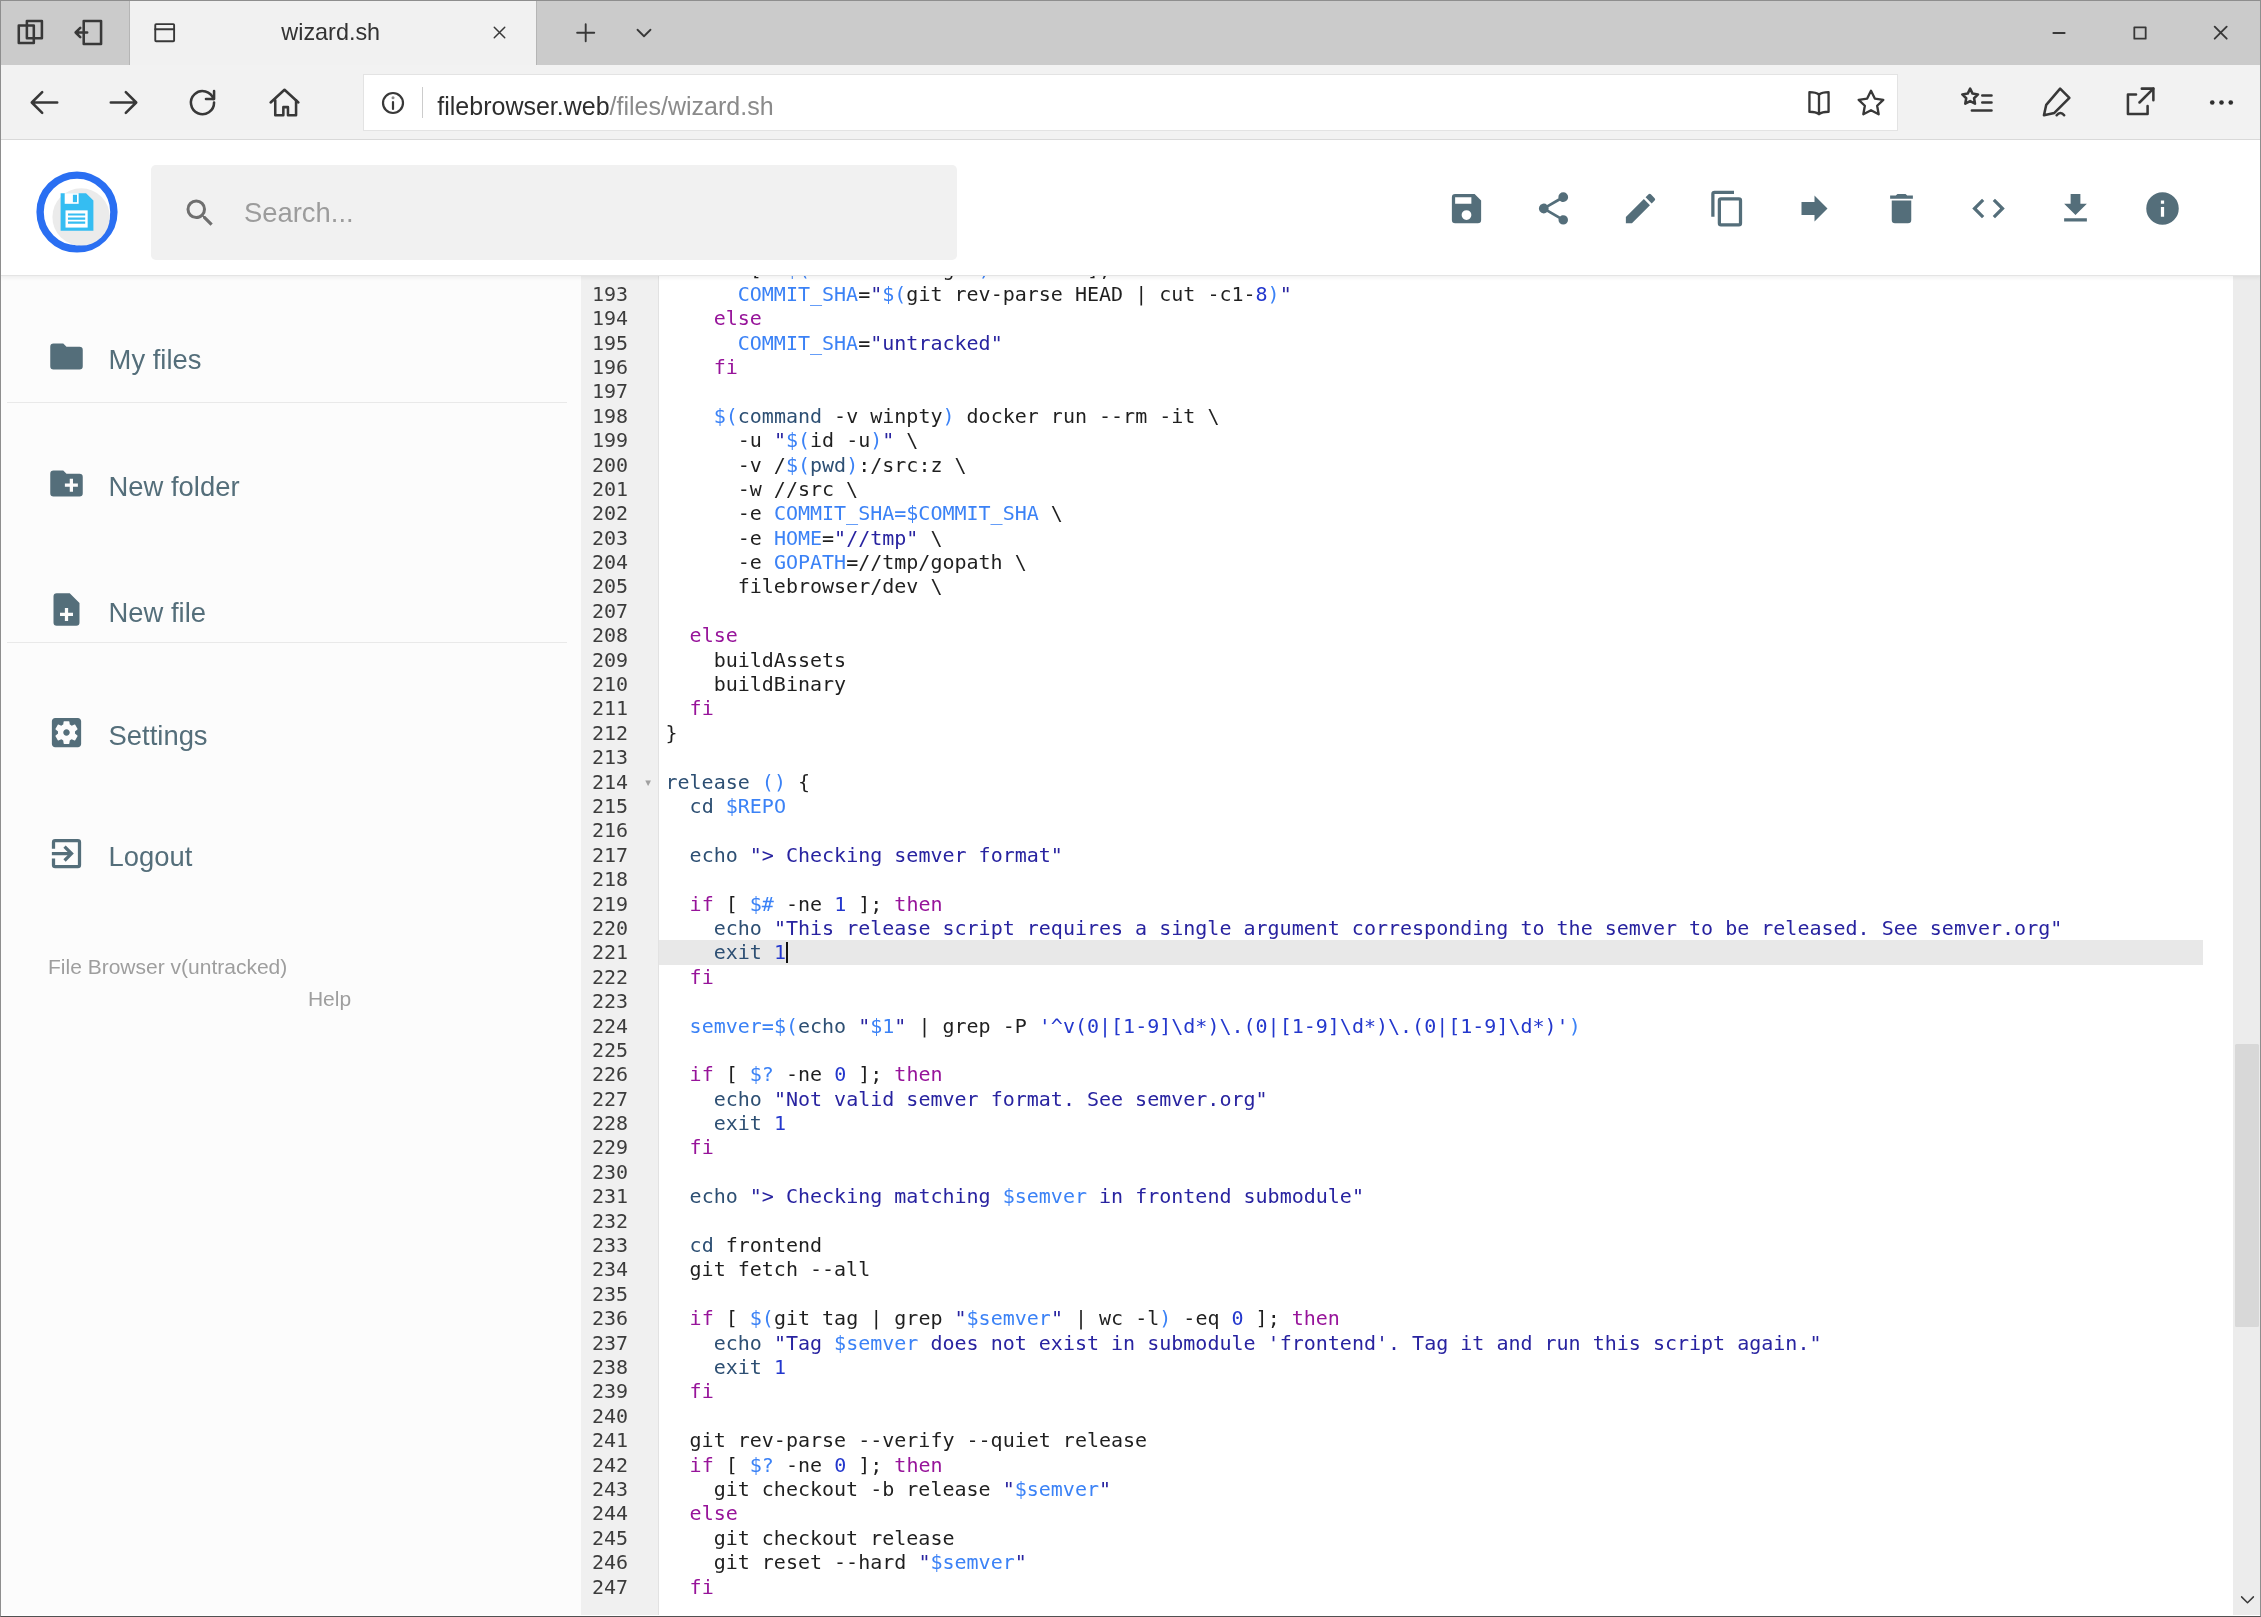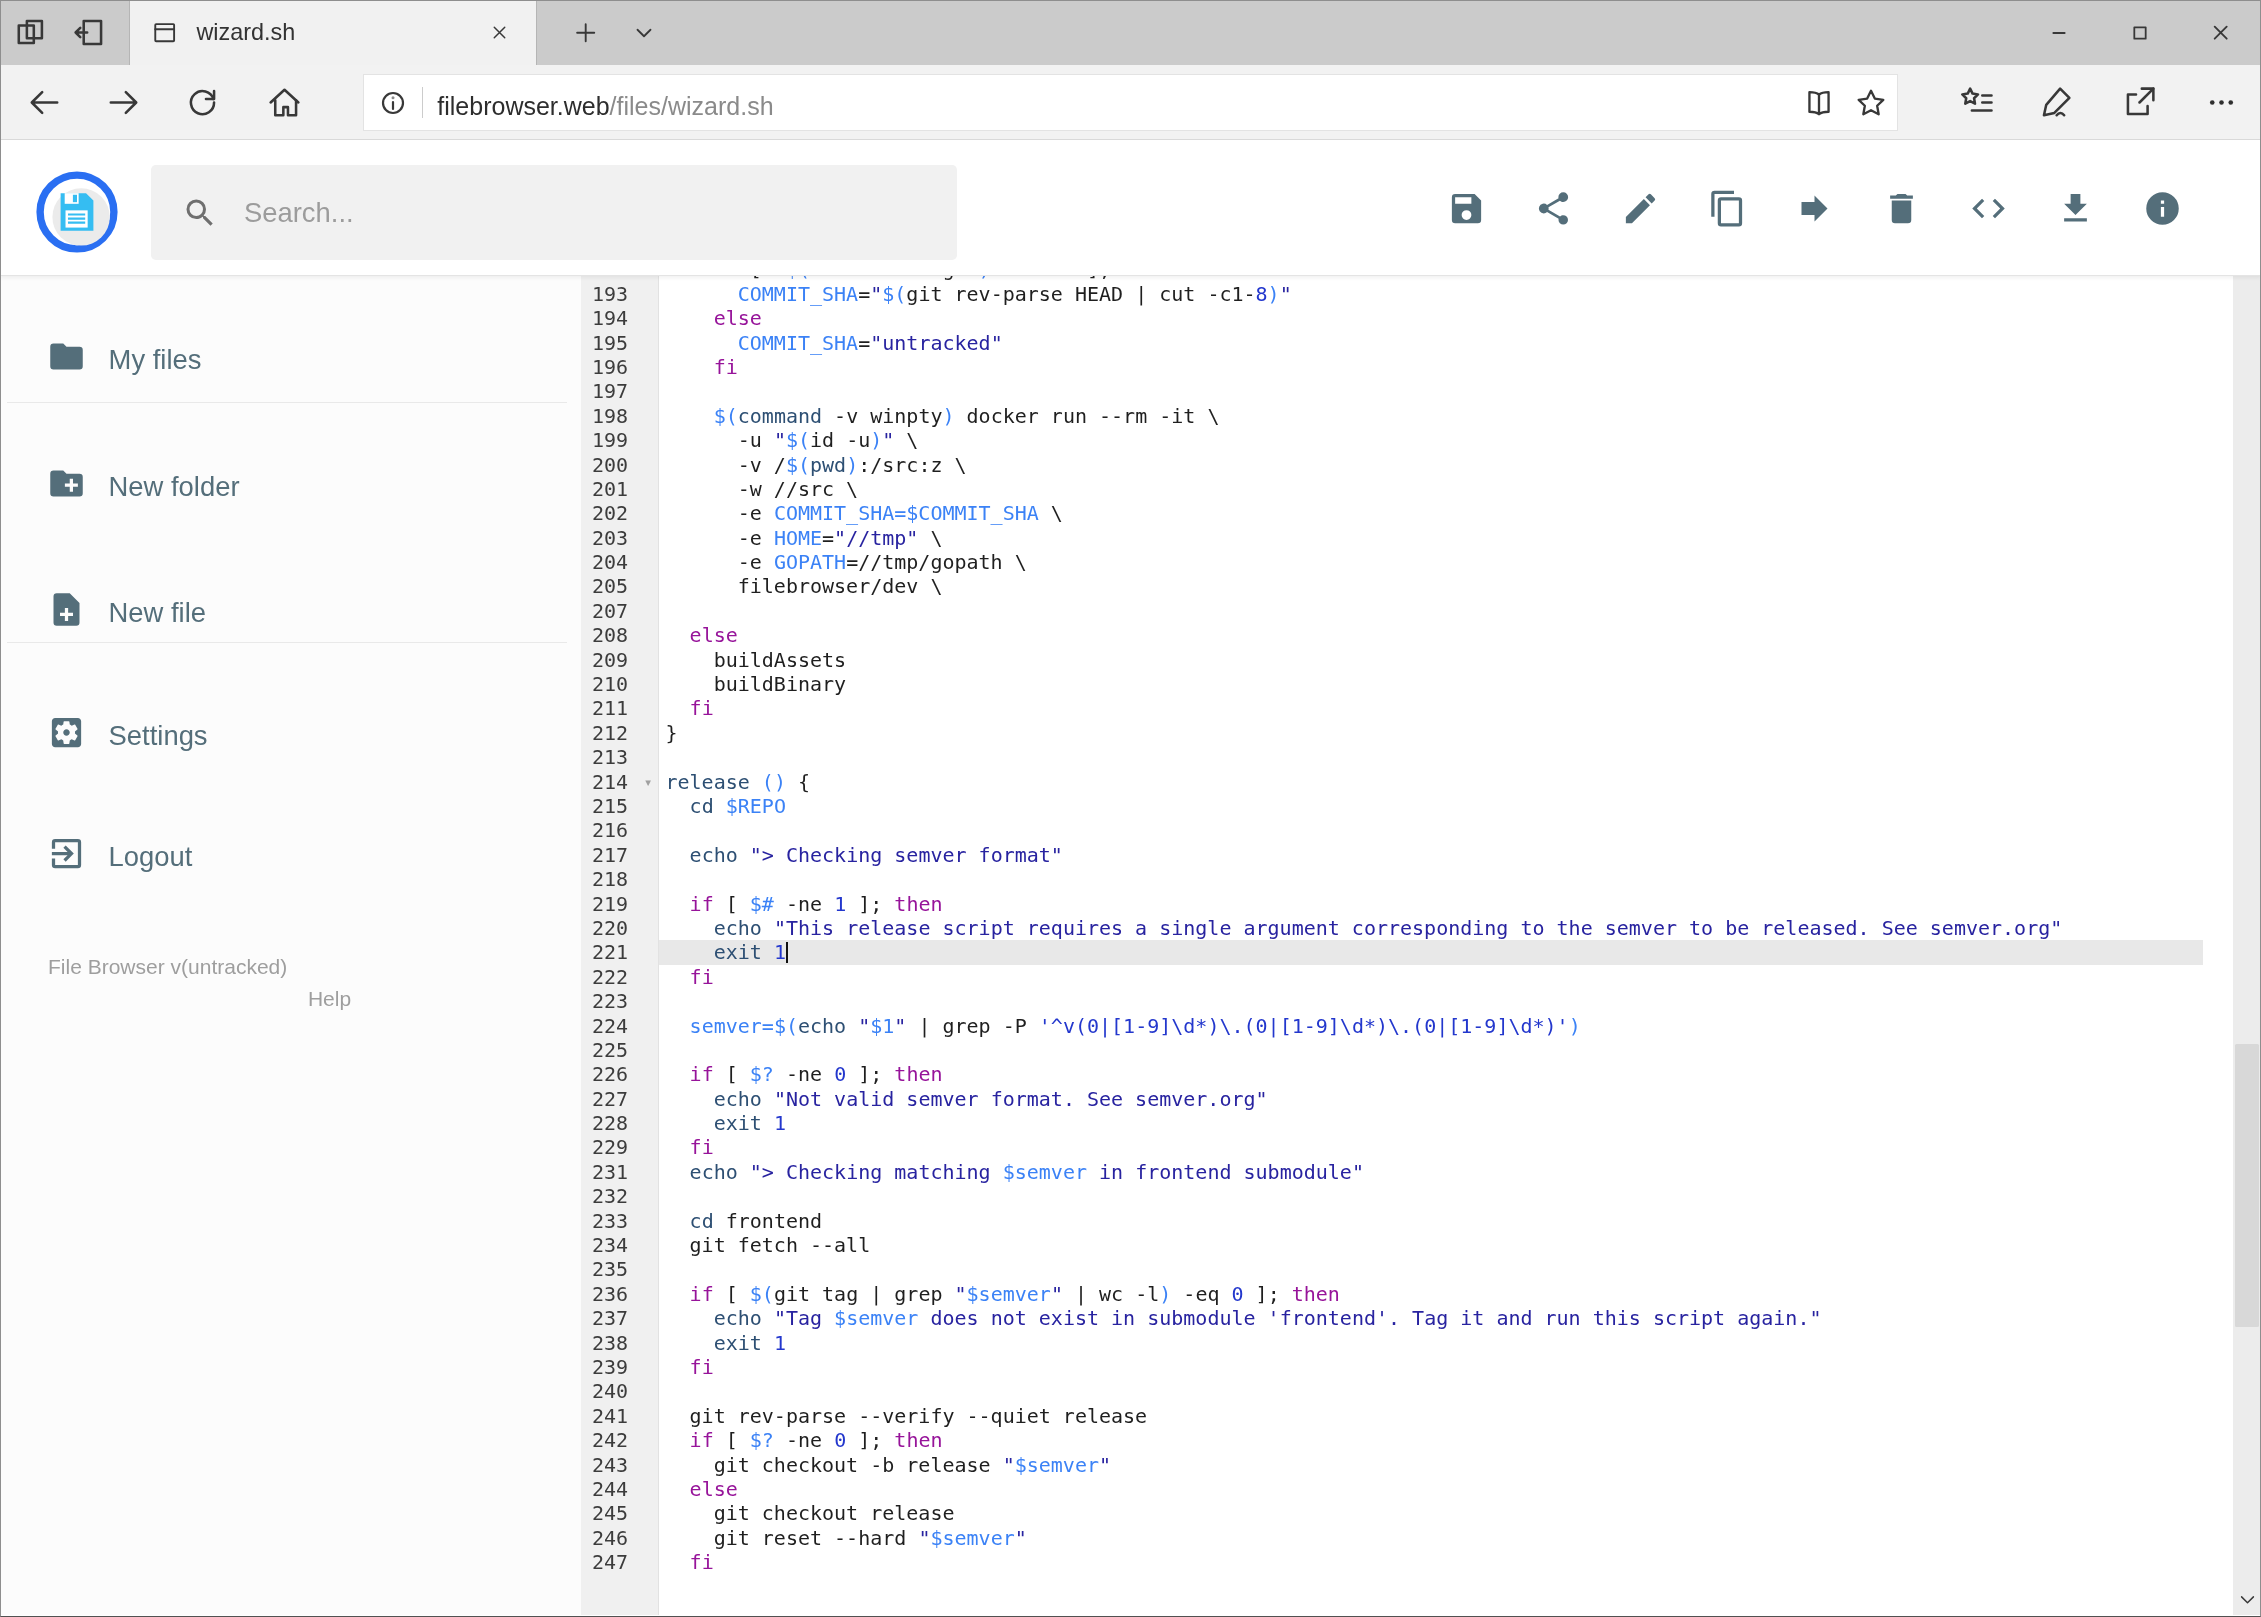--- a/index.html
+++ b/index.html
@@ -2,21 +2,21 @@
 <html style="font-size:13px"><head>
 <meta charset="utf-8">
 <style>
   html,body{margin:0;padding:0;background:#fff;}
   body{width:2261px;height:1617px;position:relative;overflow:hidden;
        font-family:"Liberation Sans",sans-serif;-webkit-font-smoothing:antialiased;}
   svg{display:block}
   .stk{fill:none;stroke:#383838;stroke-width:2.2;stroke-linecap:round;stroke-linejoin:round}
 
   
-  .tabbar{position:absolute;left:0;top:0;width:2261px;height:80px;background:#cbcbcb;}
+  .tabbar{position:absolute;left:0;top:0;width:2261px;height:80px;background:#cbcbcb;text-align:center;}
   .tbicons{position:absolute;left:8px;top:0;height:65px;display:flex;align-items:center;gap:11.3px;}
   .tbicon{width:47px;height:47px;display:flex;align-items:center;justify-content:center;}
   .tab{position:absolute;left:129px;top:0;width:408px;height:65px;background:#f1f1f1;
        border-left:0.8px solid #b5b5b5;border-right:0.8px solid #b5b5b5;
        display:flex;align-items:center;padding:0 21px;box-sizing:border-box;gap:18px;}
   .tabtitle{flex:1;font-size:23.4px;color:#333;white-space:nowrap;overflow:hidden;}
   .tabclose{width:32px;height:32px;display:flex;align-items:center;justify-content:center;}
   .newtab{position:absolute;left:557px;top:0;width:57px;height:65px;display:flex;align-items:center;justify-content:center;}
   .tabchev{position:absolute;left:615px;top:0;width:57px;height:65px;display:flex;align-items:center;justify-content:center;}
   .winctl{position:absolute;right:0;top:0;height:65px;display:flex;}
@@ -502,20 +502,24 @@
       </div>
       <div class="row">
         <div class="gut">228</div>
         <div class="code"><span class="t-p">    </span><span class="t-b">exit</span><span class="t-p"> </span><span class="t-n">1</span></div>
       </div>
       <div class="row">
         <div class="gut">229</div>
         <div class="code"><span class="t-p">  </span><span class="t-k">fi</span></div>
       </div>
       <div class="row">
+        <div class="gut">230</div>
+        <div class="code"></div>
+      </div>
+      <div class="row">
         <div class="gut">231</div>
         <div class="code"><span class="t-p">  </span><span class="t-b">echo</span><span class="t-p"> </span><span class="t-s">"&gt; Checking matching </span><span class="t-v">$semver</span><span class="t-s"> in frontend submodule"</span></div>
       </div>
       <div class="row">
         <div class="gut">232</div>
         <div class="code"></div>
       </div>
       <div class="row">
         <div class="gut">233</div>
         <div class="code"><span class="t-p">  </span><span class="t-b">cd</span><span class="t-p"> frontend</span></div>

